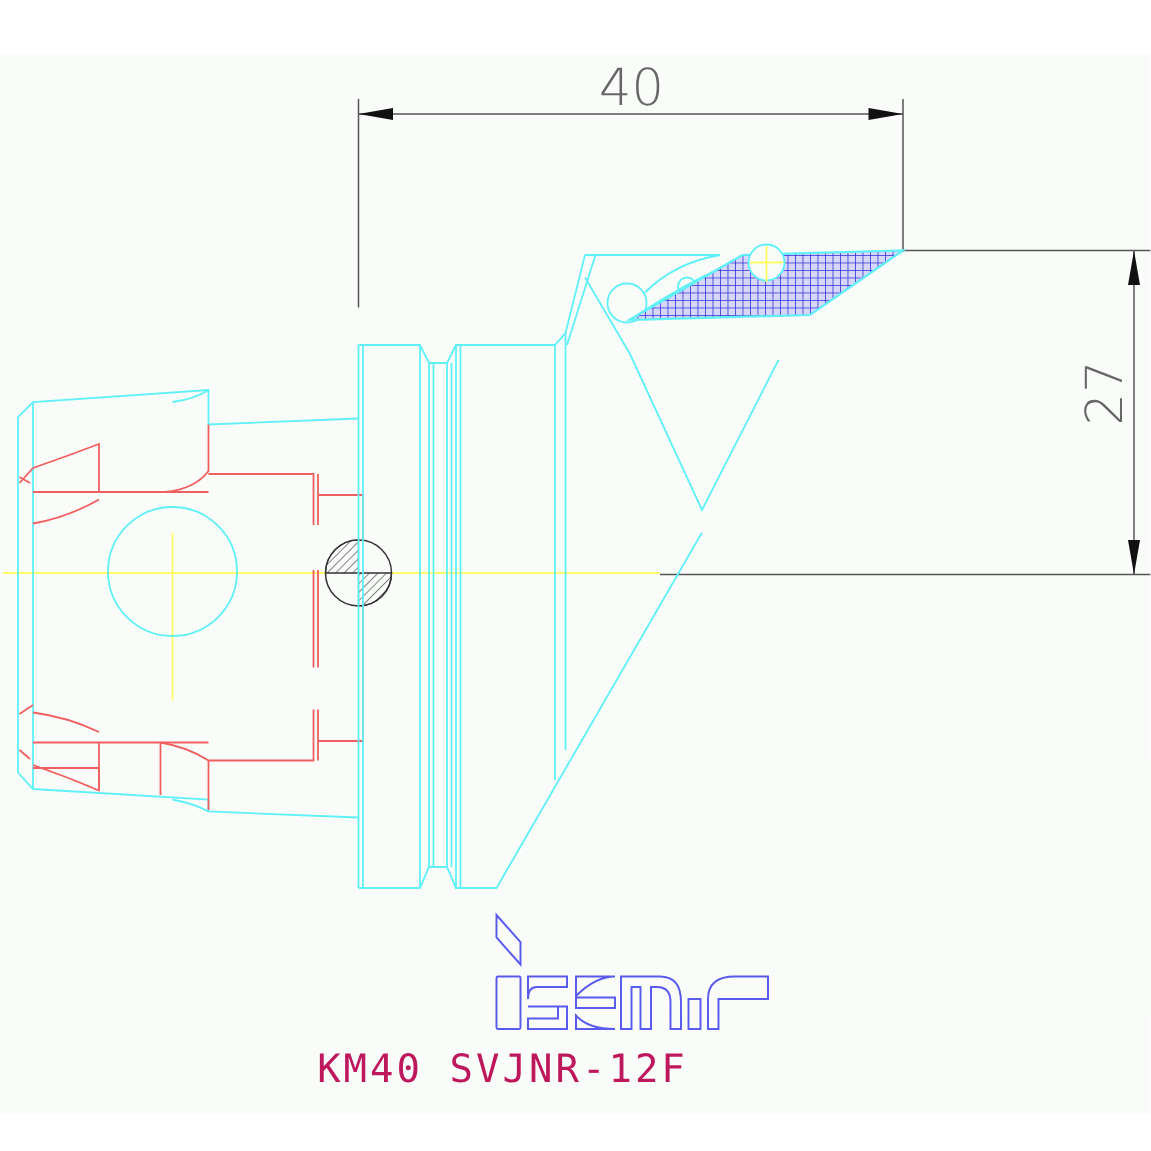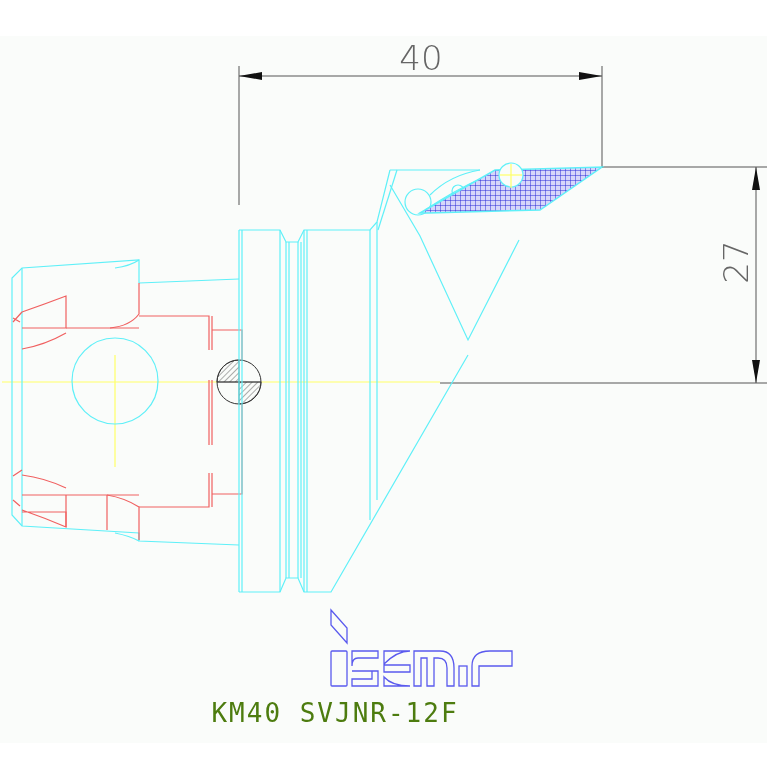--- a/index.html
+++ b/index.html
@@ -1,19 +1,19 @@
 <!DOCTYPE html>
 <html><head>
 <meta charset="utf-8">
 <style>
   html, body { margin: 0; padding: 0; background: #ffffff; }
   body { width: 767px; height: 767px; position: relative; overflow: hidden; font-family: "DejaVu Sans", sans-serif; }
   .sheet { position: absolute; left: 0; top: 36px; width: 767px; height: 707px; background: #fafcfa; }
   svg { position: absolute; left: 0; top: 0; }
-  .label { position: absolute; left: 0; width: 670px; top: 698px; text-align: center; color: #4d7c0f; font-family: "DejaVu Sans Mono", monospace; font-size: 26px; letter-spacing: 2px; font-weight: normal; }
+  .label { position: absolute; left: 0; width: 670px; top: 698px; text-align: center; color: #be185d; font-family: "DejaVu Sans Mono", monospace; font-size: 26px; letter-spacing: 2px; font-weight: normal; }
 </style>
 </head>
 <body>
 
 <div class="sheet"></div>
 
 <svg width="767" height="767" viewBox="0 0 767 767">
   <defs>
     <pattern id="grid" width="5" height="5" patternUnits="userSpaceOnUse">
       <rect width="5" height="5" fill="#d6d6fa"></rect>

